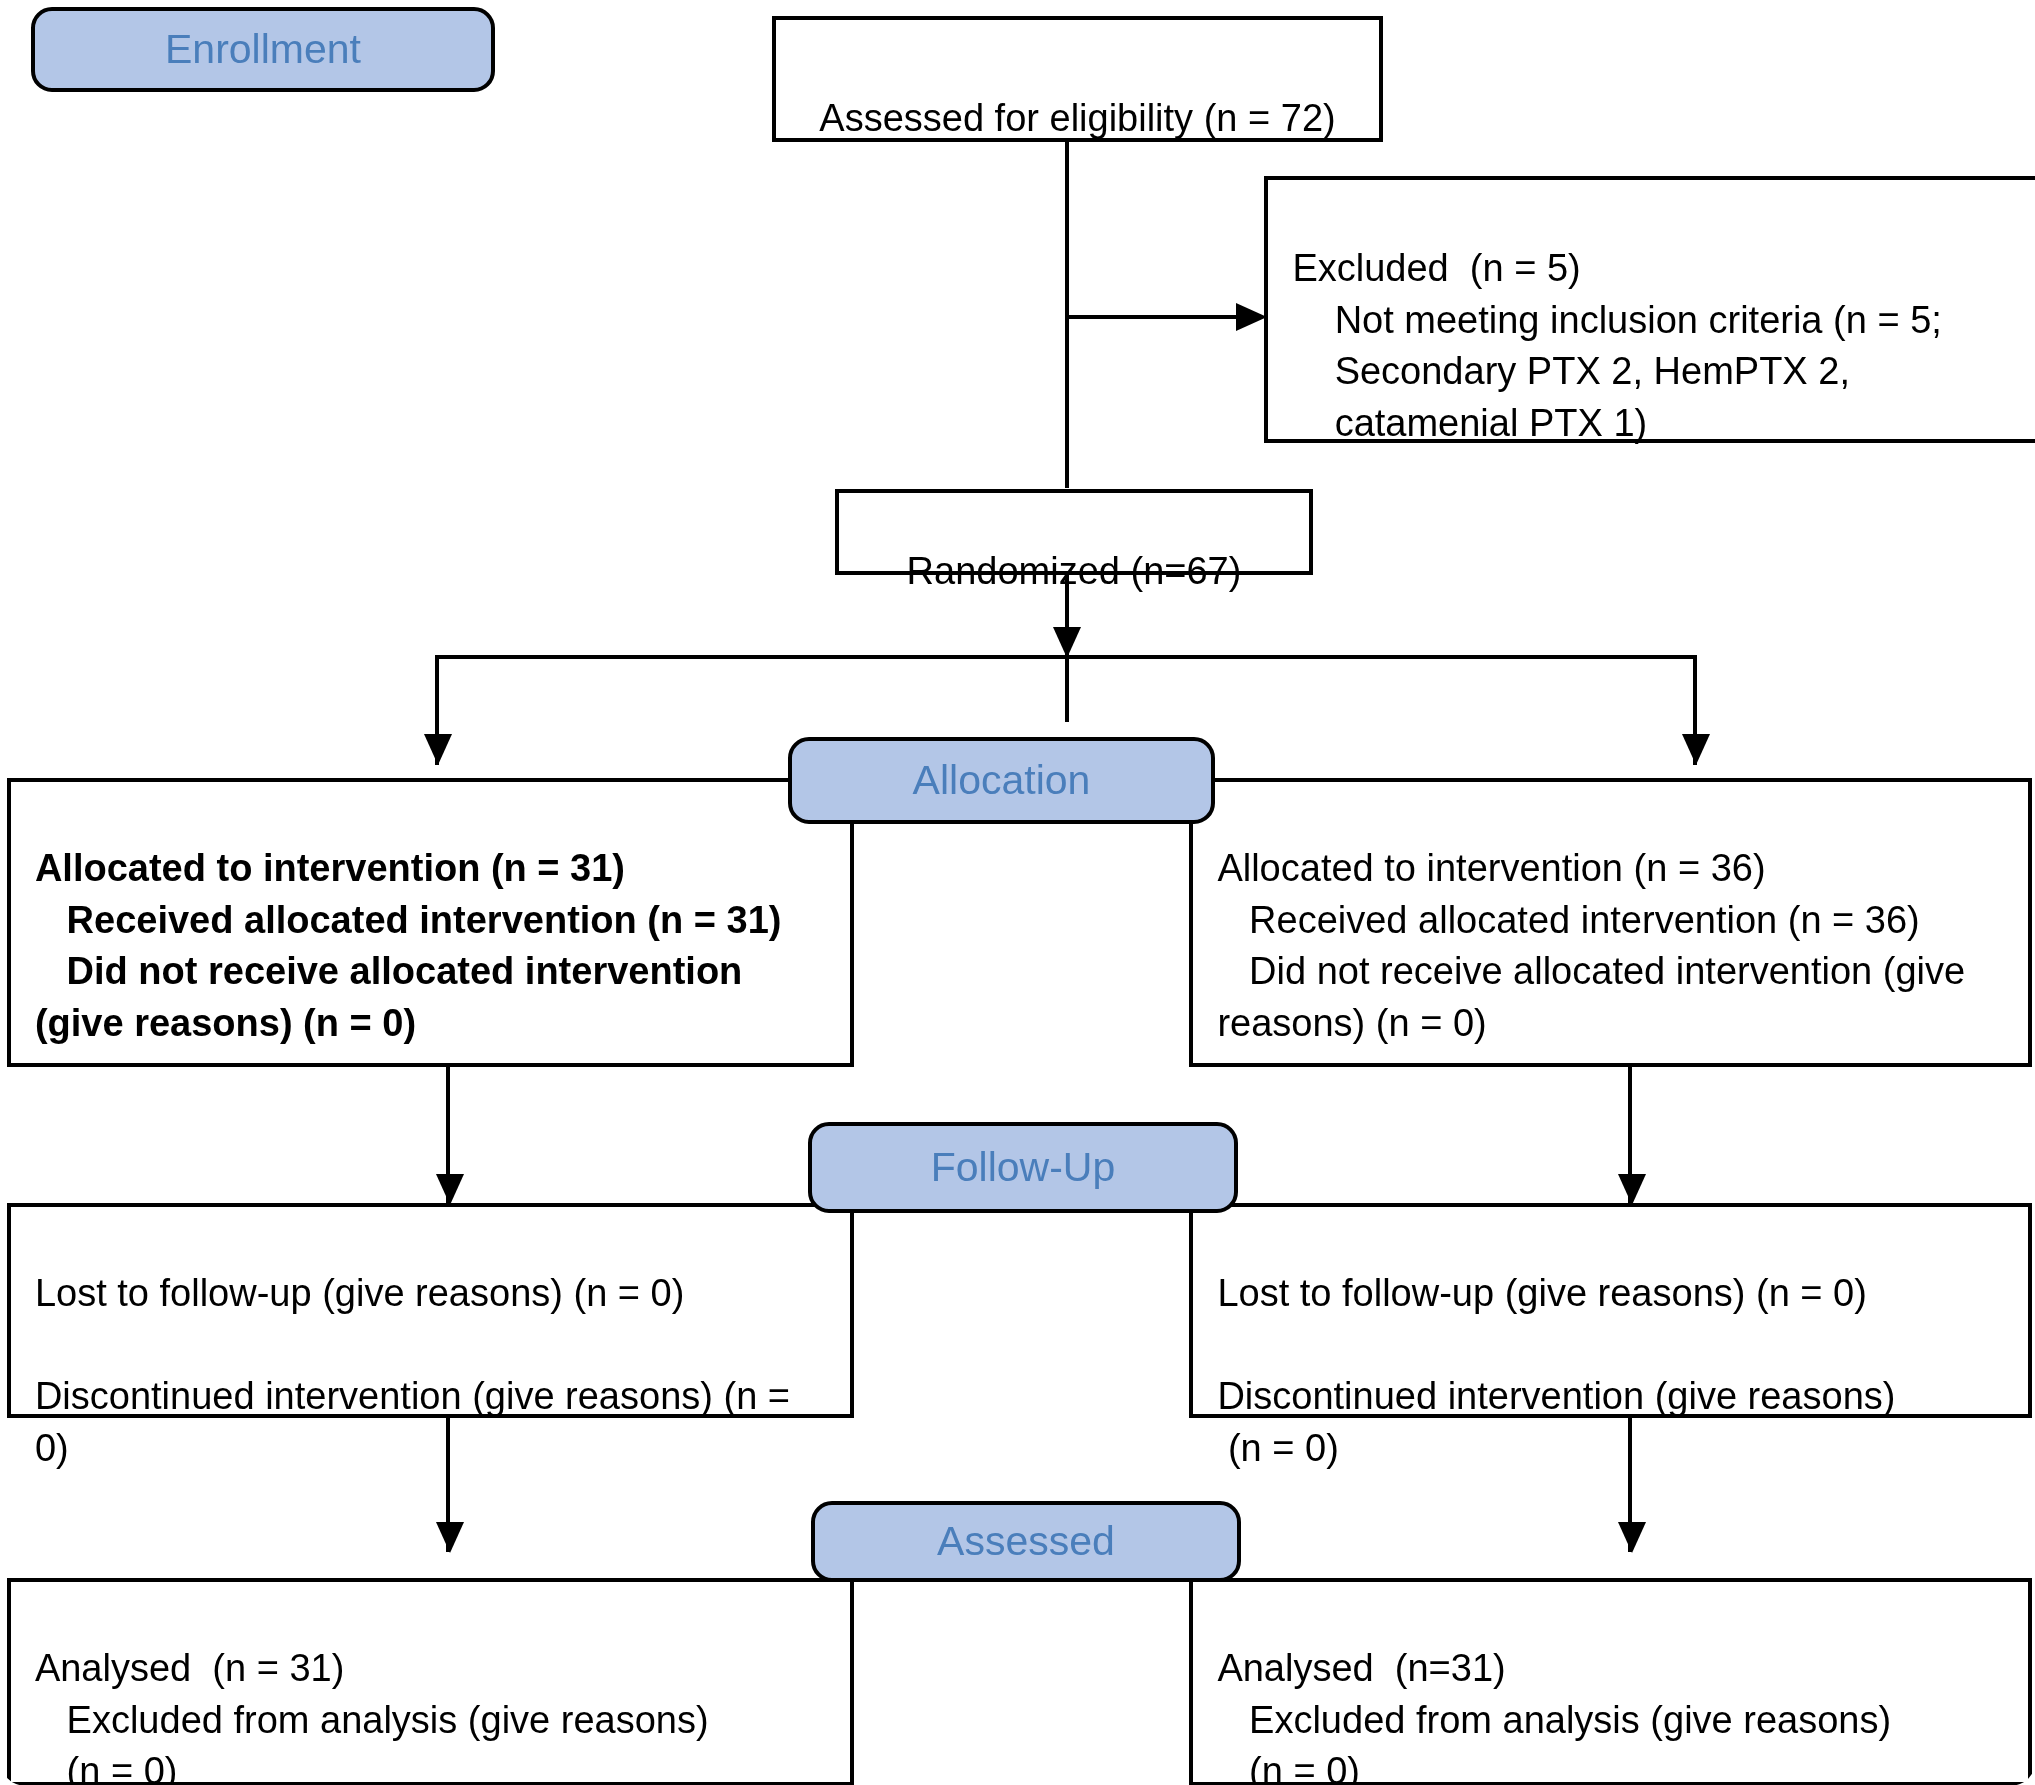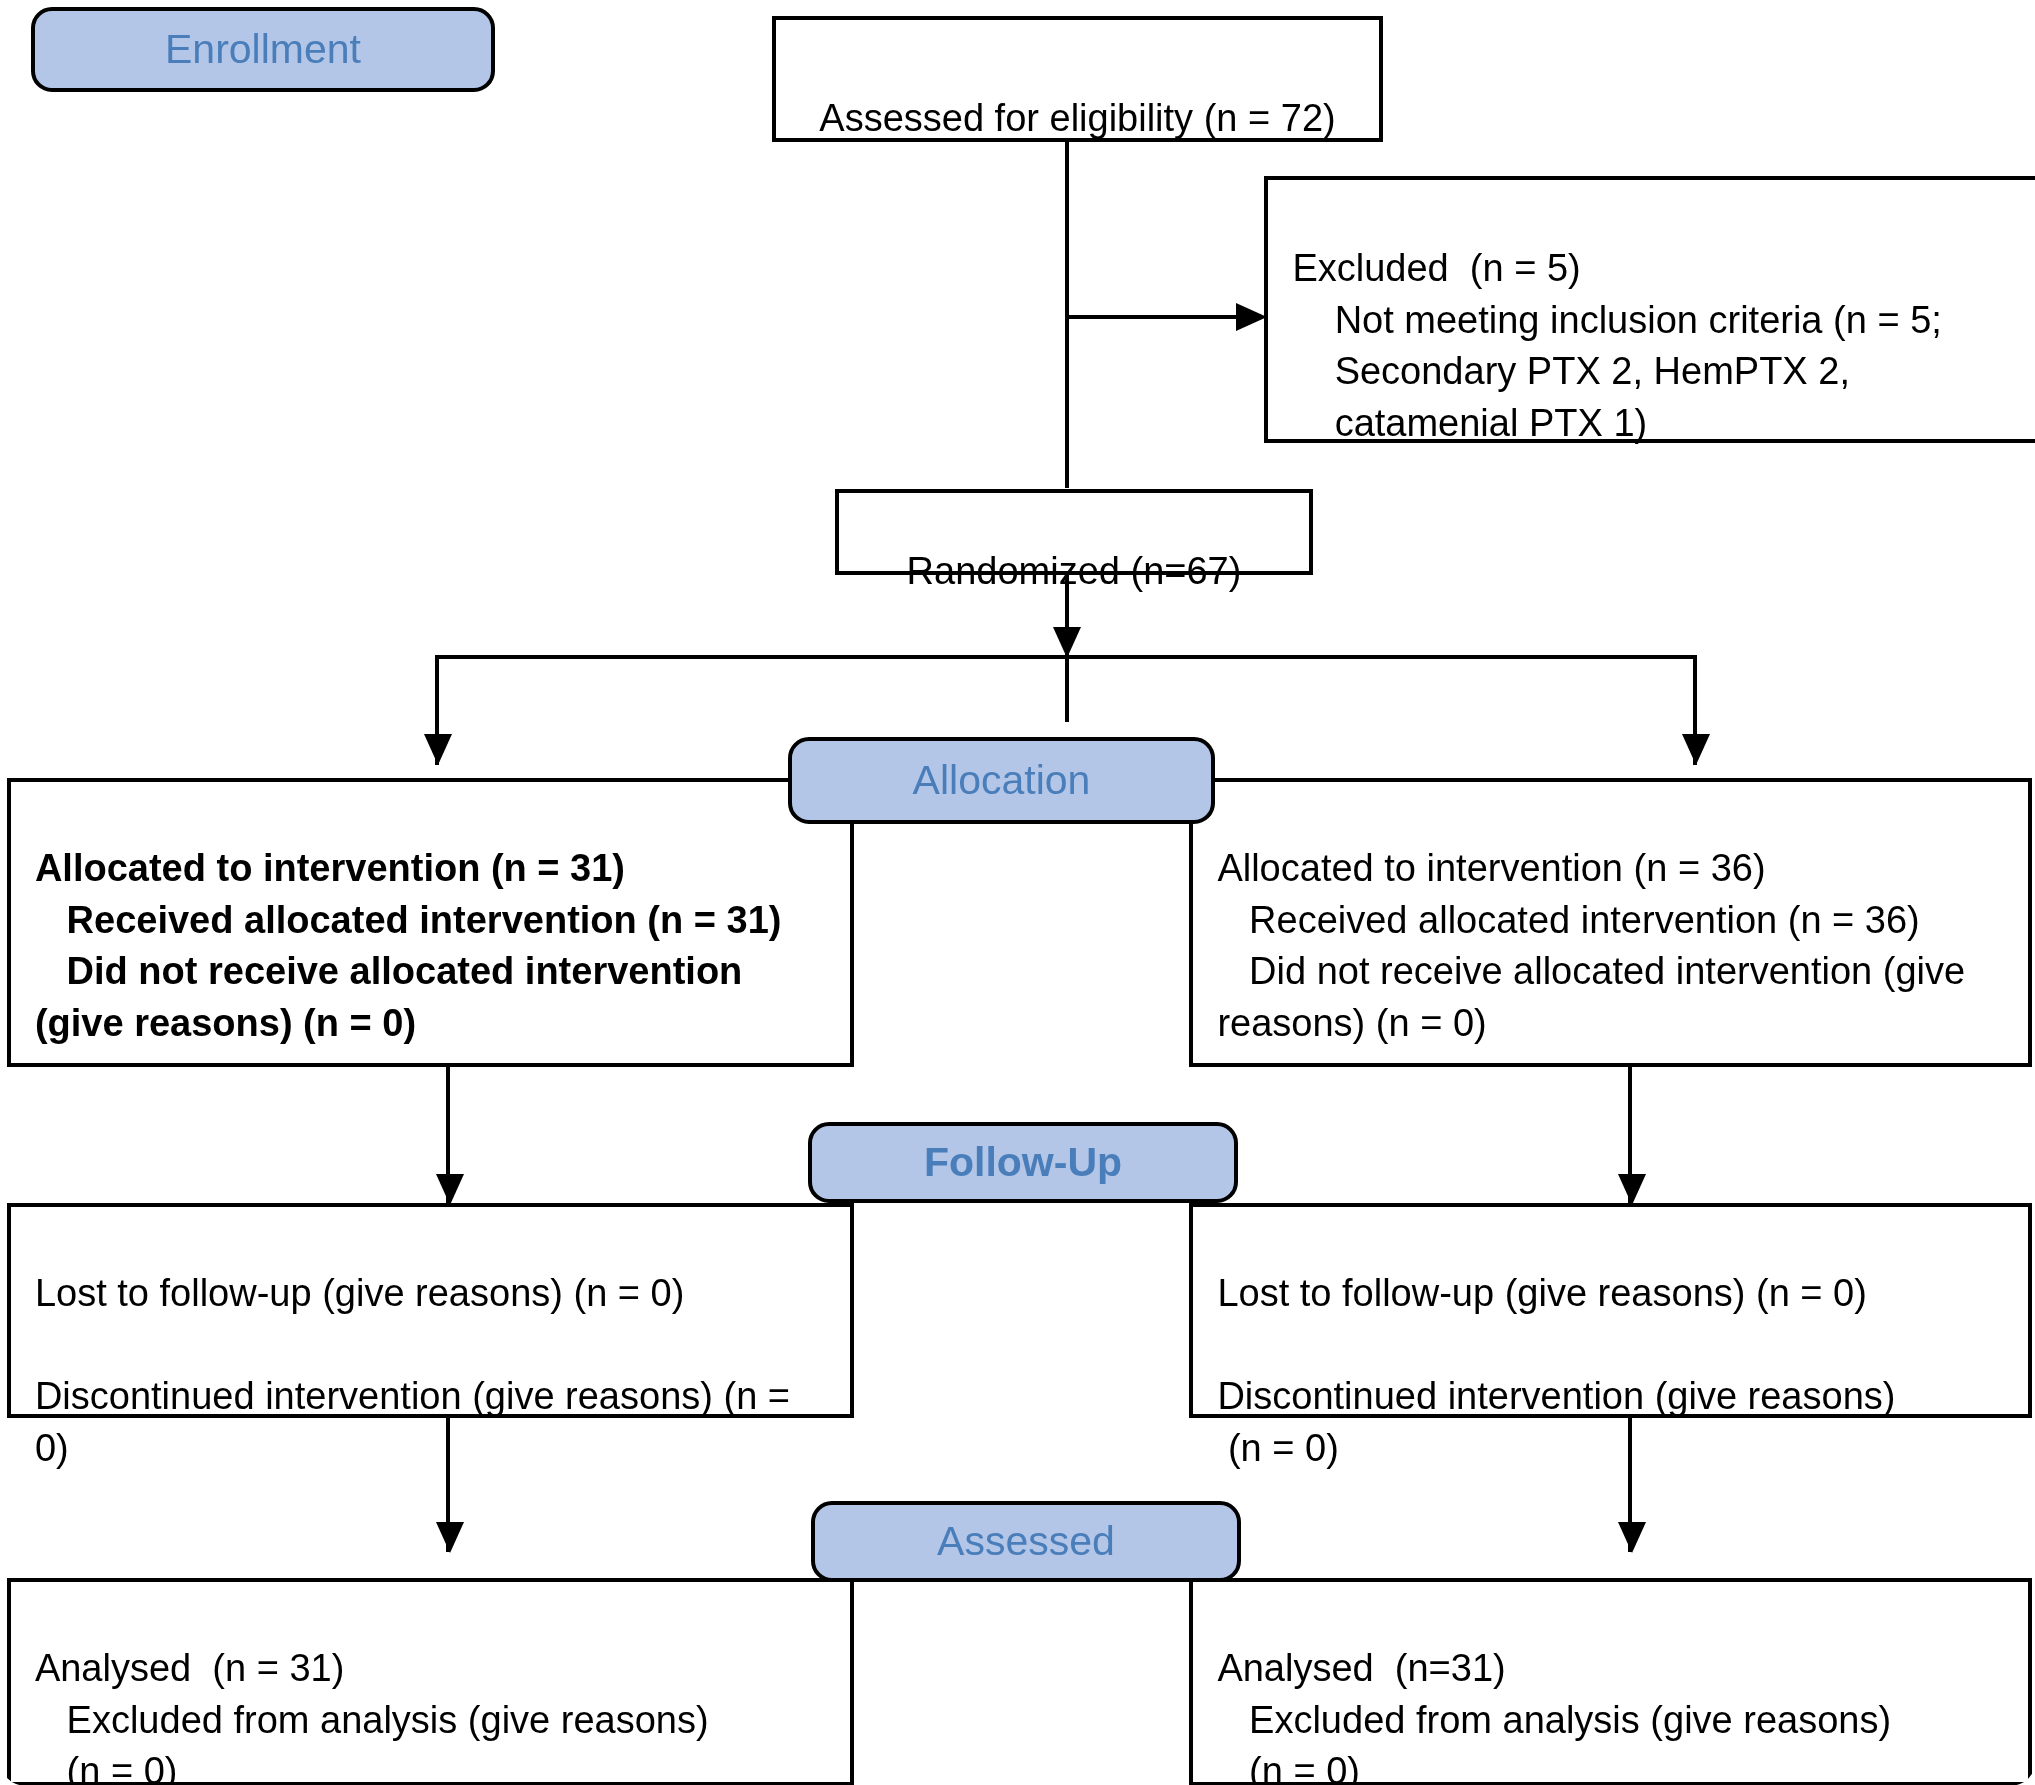--- a/index.html
+++ b/index.html
@@ -143,21 +143,21 @@
    Received allocated intervention (n = 36)
    Did not receive allocated intervention (give reasons) (n = 0)</div>
   </div>
 
   <div class="vline" style="left:446px; top:1067px; height:138px;"></div>
   <div class="arrow-down" style="left:436px; top:1174px;"></div>
 
   <div class="vline" style="left:1628px; top:1067px; height:138px;"></div>
   <div class="arrow-down" style="left:1618px; top:1174px;"></div>
 
-  <div class="badge" style="left:808px; top:1122px; width:430px; height:81px;font-weight:bold;">
+  <div class="badge" style="left:808px; top:1122px; width:430px; height:91px;">
     <span>Follow-Up</span>
   </div>
 
   <div class="box" style="left:6.5px; top:1203px; width:847px; height:215px;">
     <div class="txt">Lost to follow-up (give reasons) (n = 0)
 
 Discontinued intervention (give reasons) (n = 0)</div>
   </div>
 
   <div class="box" style="left:1189px; top:1203px; width:843px; height:215px;">

